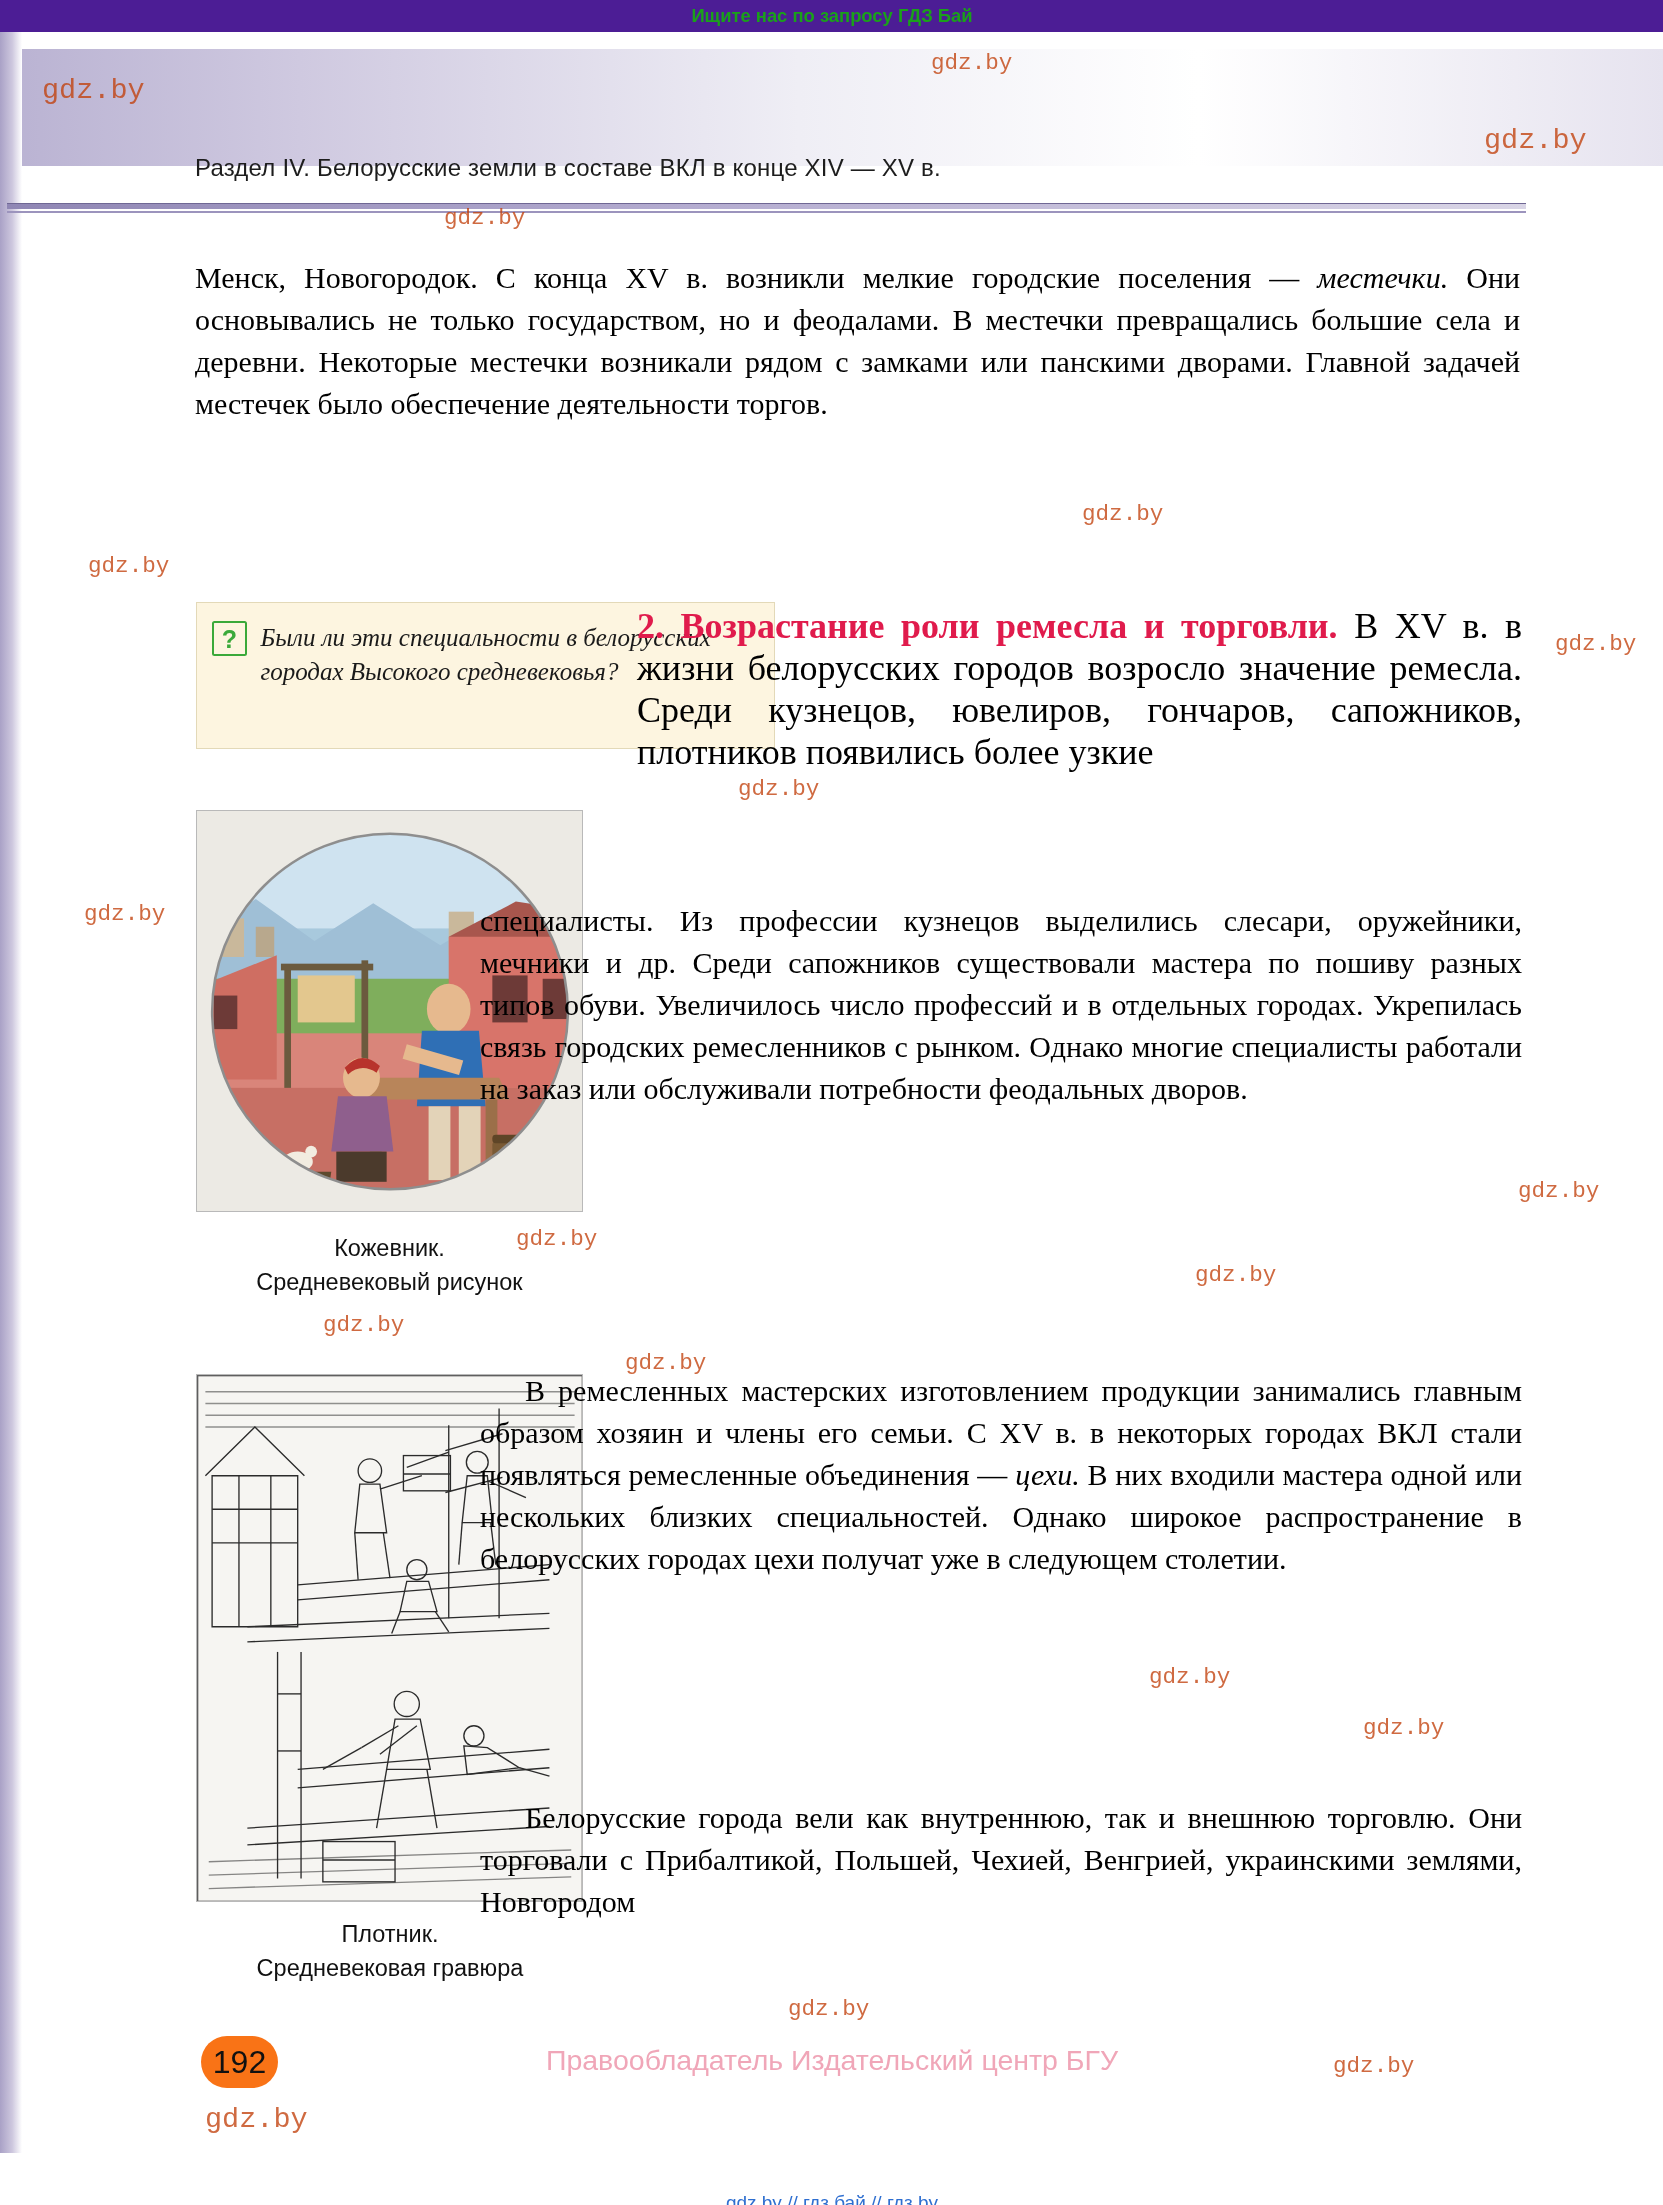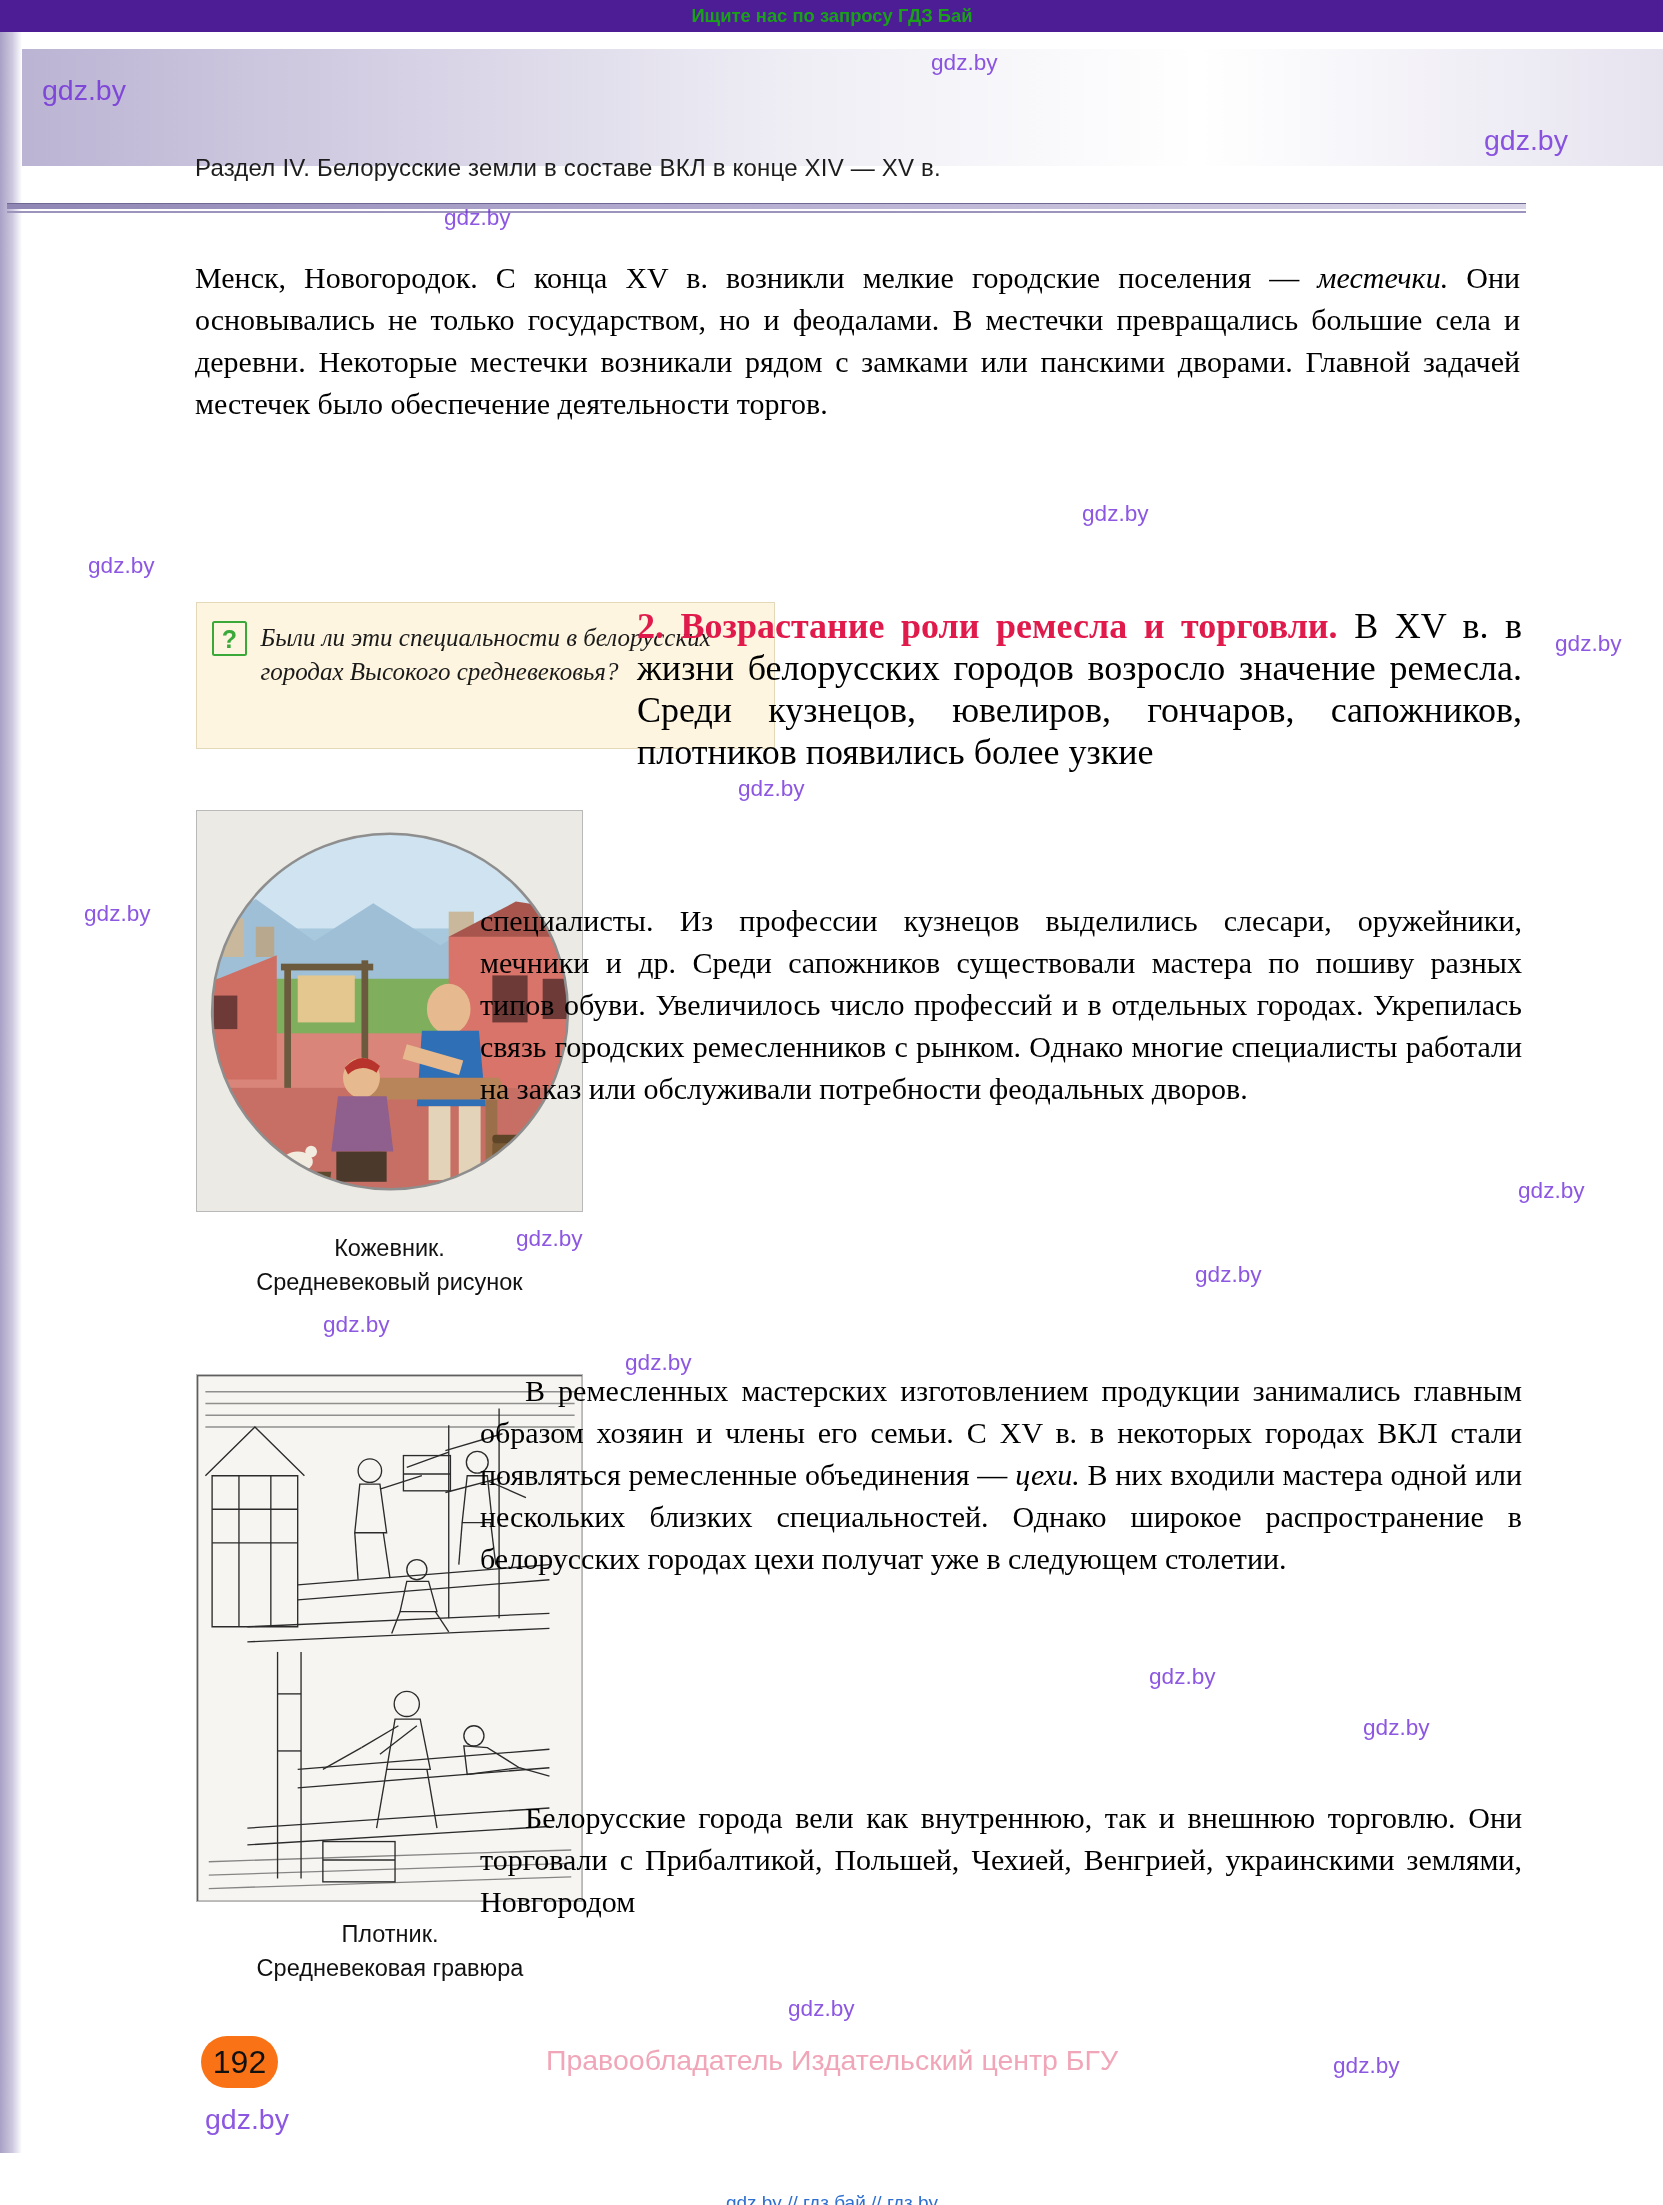--- a/index.html
+++ b/index.html
@@ -198,22 +198,22 @@
     text-align:center;
     font-family:"Liberation Sans", sans-serif;
     font-size:19px;
     color:#2f6fd0;
   }
   .footer-bar span { color:#2f6fd0; }
 
   
   .wm {
     position:absolute;
-    font-family:Liberation Sans, sans-serif;
-    color:#6d28d9;
+    font-family:Liberation Mono, monospace;
+    color:#c2410c;
     font-size:22.6px;
     opacity:.78;
     pointer-events:none;
     white-space:nowrap;
   }
   .wm.big { font-size:28.5px; }
 </style>
 </head>
 <body>
 

